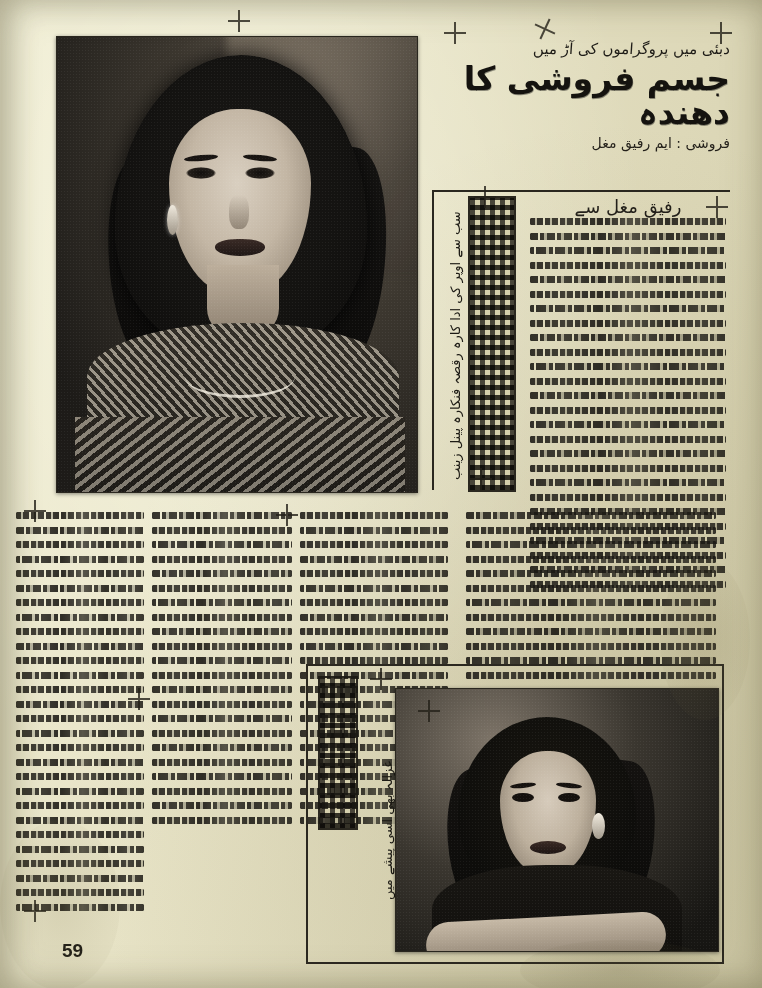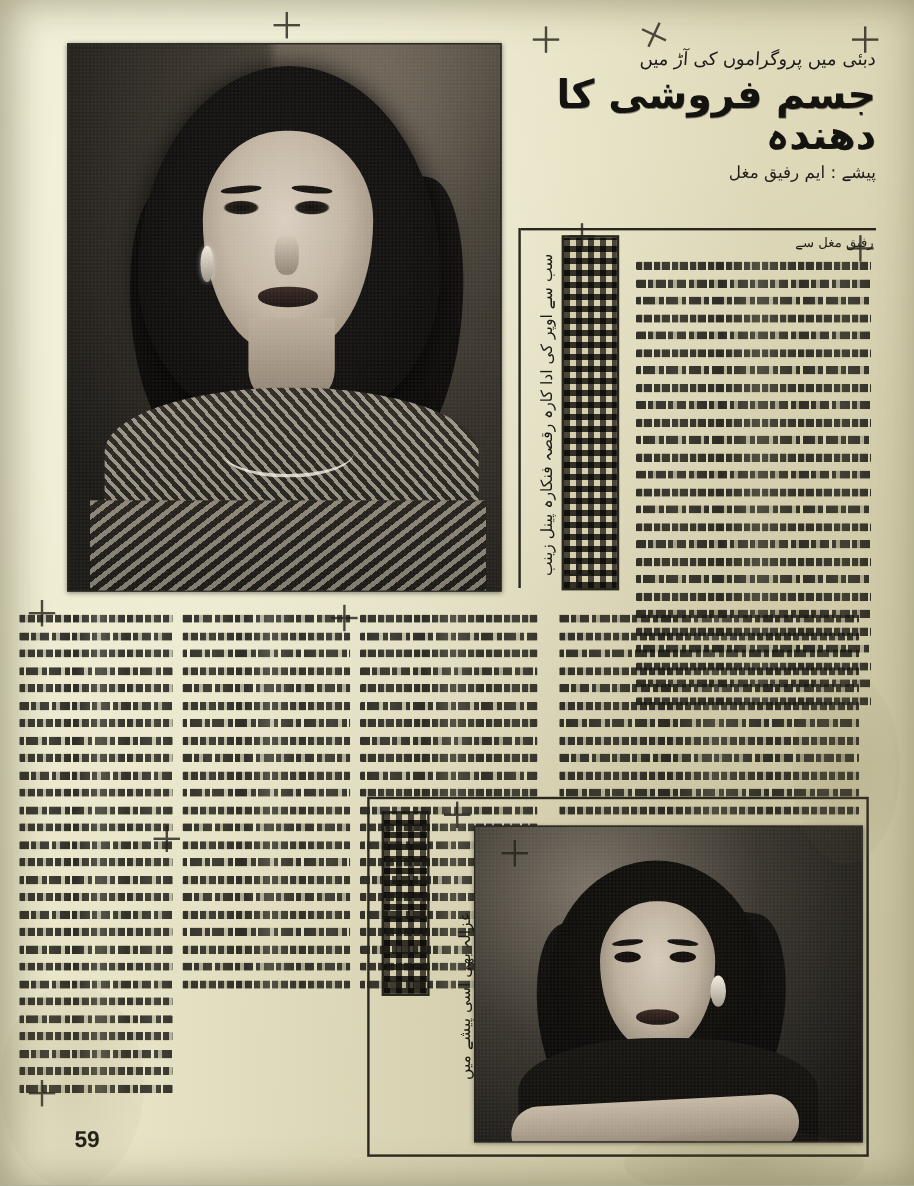--- a/index.html
+++ b/index.html
@@ -236,22 +236,22 @@
   .rule {
     position: absolute;
     background: #2a271f;
   }
   .rule-h1 { left: 434px; top: 190px; width: 296px; height: 2px; }
   .rule-v1 { left: 432px; top: 190px; width: 2px; height: 300px; }
 
   .author-line {
     position: absolute;
     left: 528px; top: 196px; width: 200px;
-    direction: rtl; text-align: right;
-    font-size: 11px; color: #221f19;
+    direction: rtl; text-align: center;
+    font-size: 18px; color: #221f19;
   }
 
   
   .col {
     position: absolute;
     direction: rtl;
   }
   .uline {
     height: 7px;
     margin-bottom: 7.5px;
@@ -385,21 +385,21 @@
       <div class="p1-earring"></div>
       <div class="p1-dress"></div>
       <div class="p1-dress-lower"></div>
       <div class="p1-necklace"></div>
       <div class="halftone"></div>
     </div>
 
     <div class="headline">
       <div class="kicker">دبئی میں پروگراموں کی آڑ میں</div>
       <div class="main-title">جسم فروشی کا دھندہ</div>
-      <div class="byline">پیشے : ایم رفیق مغل</div>
+      <div class="byline">فروشی : ایم رفیق مغل</div>
     </div>
 
     <div class="rule rule-h1"></div>
     <div class="rule rule-v1"></div>
 
     <div class="author-line">رفیق مغل سے</div>
 
     <div class="ornament orn-1"></div>
     <div class="ornament orn-2"></div>
 

